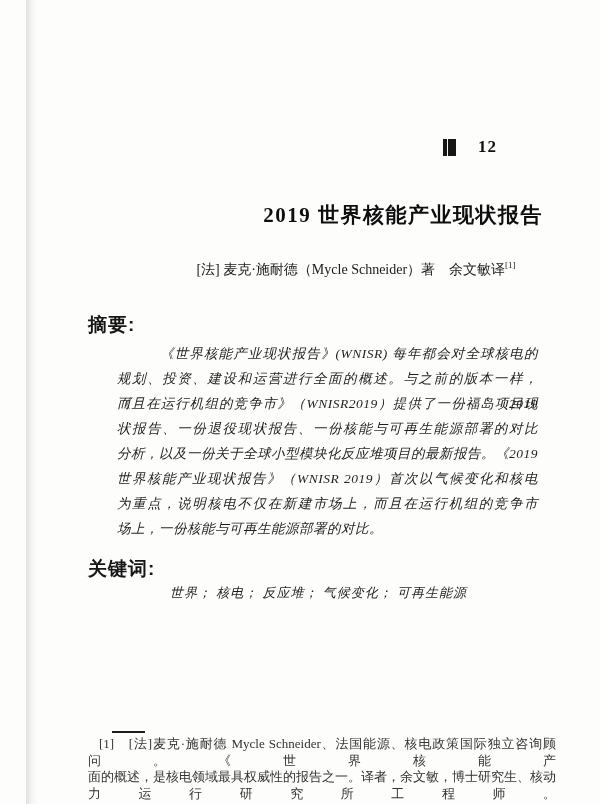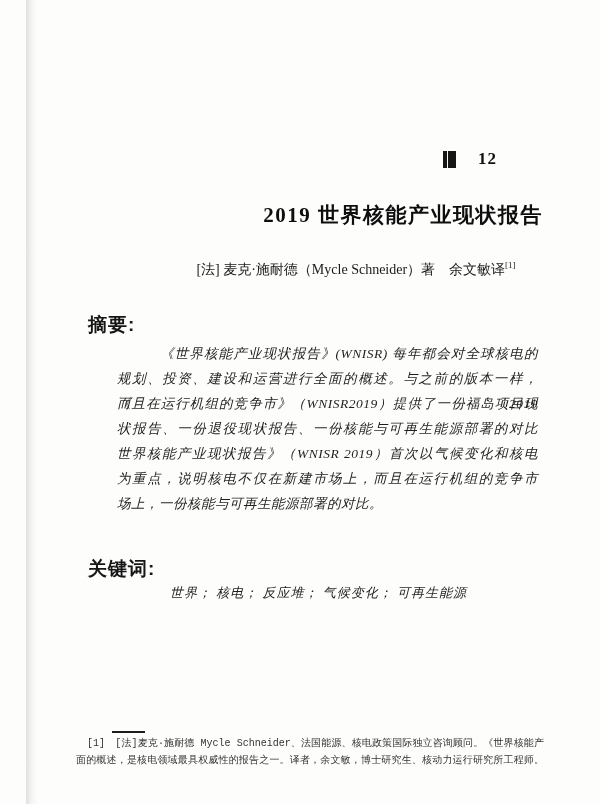--- a/index.html
+++ b/index.html
@@ -9,21 +9,21 @@
     background:#fdfdfc;
     color:#1c1c1c;
     font-family:"Liberation Serif", serif;
     overflow:hidden;
   }
   .gutter-shadow {
     position:absolute; left:26px; top:0; bottom:0; width:12px;
     background:linear-gradient(to right, rgba(150,150,150,0.28), rgba(190,190,190,0.12), rgba(255,255,255,0));
   }
   .page-header {
-    position:absolute; top:149px; right:103px;
+    position:absolute; top:137px; right:103px;
     display:flex; align-items:center; gap:22px;
   }
   .ornament-icon {
     display:inline-block; width:13px; height:17px;
     background:linear-gradient(to right, #161616 30%, #f6f6f6 30%, #f6f6f6 38%, #161616 38%);
   }
   .page-number {
     font-size:17px; font-weight:bold; letter-spacing:1px; color:#111;
   }
   .doc-title {
@@ -57,22 +57,22 @@
   .keywords-text {
     position:absolute; top:584px; left:170px;
     font-size:13px; font-style:italic; color:#1e1e1e;
     letter-spacing:1px;
   }
   .footnote-rule {
     position:absolute; top:731px; left:112px; width:33px; height:2px;
     background:#1d1d1d;
   }
   .footnote {
-    position:absolute; top:736px; left:76px; width:468px;
-    font-size:10px; color:#333; line-height:16.5px;font-family:Liberation Mono, monospace;
+    position:absolute; top:736px; left:88px; width:468px;
+    font-size:13px; color:#333; line-height:16.5px;
   }
   .footnote-line { text-align:justify; text-align-last:justify; }
   .footnote-indent { text-indent:11px; }
 </style>
 </head>
 <body>
 
 <div class="page">
 
   <div class="gutter-shadow"></div>
@@ -86,20 +86,21 @@
 
   <div class="byline"><span>[法] 麦克·施耐德（Mycle Schneider）著　余文敏译</span><sup>[1]</sup></div>
 
   <div class="section-label abstract-label">摘要:</div>
 
   <div class="abstract-body">
     <div class="abstract-line jline first-line">《世界核能产业现状报告》(WNISR) 每年都会对全球核电的</div>
     <div class="abstract-line jline">规划、投资、建设和运营进行全面的概述。与之前的版本一样，《2019</div>
     <div class="abstract-line jline">而且在运行机组的竞争市》（WNISR2019）提供了一份福岛项目现</div>
     <div class="abstract-line jline">状报告、一份退役现状报告、一份核能与可再生能源部署的对比</div>
+    <div class="abstract-line jline">分析，以及一份关于全球小型模块化反应堆项目的最新报告。《2019</div>
     <div class="abstract-line jline">世界核能产业现状报告》（WNISR 2019）首次以气候变化和核电</div>
     <div class="abstract-line jline">为重点，说明核电不仅在新建市场上，而且在运行机组的竞争市</div>
     <div class="abstract-line">场上，一份核能与可再生能源部署的对比。</div>
   </div>
 
   <div class="section-label keywords-label">关键词:</div>
   <div class="keywords-text">世界； 核电； 反应堆； 气候变化； 可再生能源</div>
 
   <div class="footnote-rule"></div>
 

